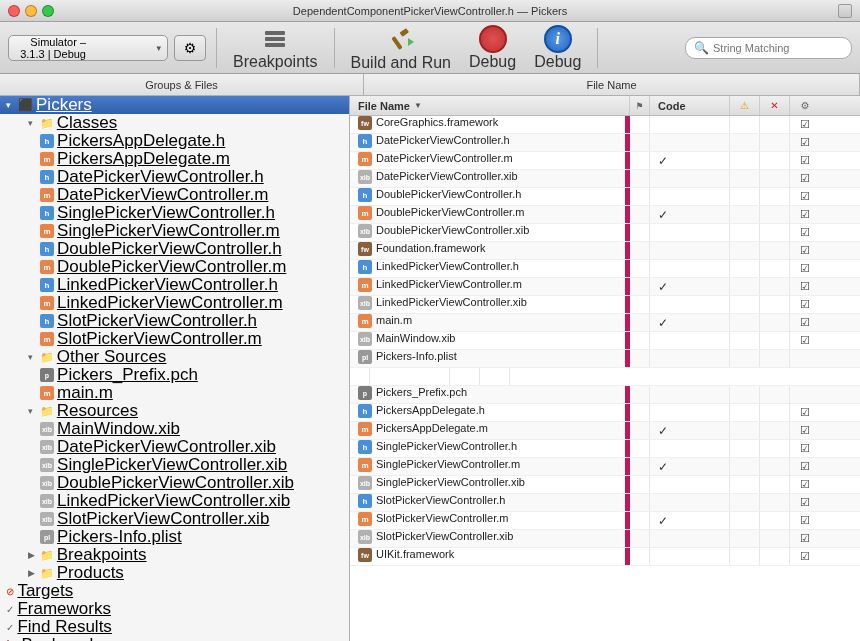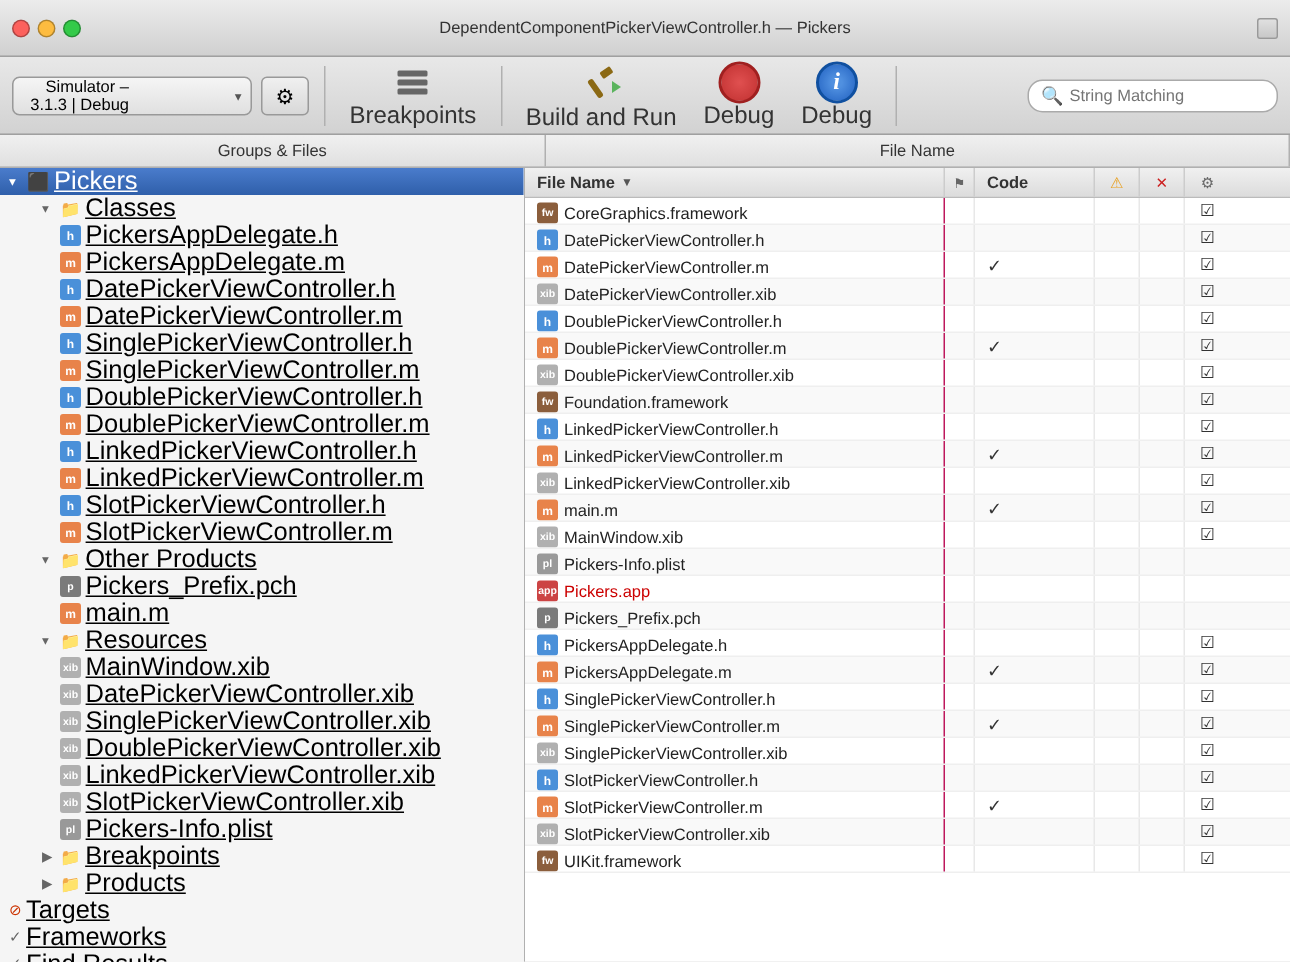--- a/index.html
+++ b/index.html
@@ -9,21 +9,21 @@
       background: #c8c8c8;
       width: 860px;
       height: 641px;
       overflow: hidden;
       user-select: none;
     }
 
     
     .titlebar {
       background: linear-gradient(to bottom, #ececec, #d0d0d0);
-      height: 38px;
+      height: 22px;
       display: flex;
       align-items: center;
       padding: 1px 8px;
       border-bottom: 1px solid #a0a0a0;
       position: relative;
     }
     .titlebar-buttons {
       display: flex;
       gap: 5px;
       align-items: center;
@@ -280,24 +280,24 @@
       border-bottom: 1px solid #efefef;
       cursor: pointer;
     }
     .file-row.alt { background: #f9f9f9; }
 
     .file-row-name {
       width: 280px;
       padding-left: 8px;
       font-size: 11px;
       color: #222;
-      border-right: 1px solid #be185d;
-      height: 100%;
-      display: flex;
-      align-items: flex-end;
+      border-right: 5px solid #be185d;
+      height: 100%;
+      display: flex;
+      align-items: flex-start;
       gap: 4px;
       overflow: hidden;
     }
     .file-row-name.red { color: #cc0000; }
     .file-row-flag {
       width: 20px;
       border-right: 1px solid #e8e8e8;
       height: 100%;
       display: flex;
       align-items: center;
@@ -537,21 +537,21 @@
       <span class="tree-label">SlotPickerViewController.h</span>
     </div>
     <div class="tree-item indent-3">
       <span class="fi-m">m</span>&nbsp;
       <span class="tree-label">SlotPickerViewController.m</span>
     </div>
 
     <div class="tree-item indent-2">
       <span class="disclosure">▾</span>
       <span>📁</span>&nbsp;
-      <span class="tree-label">Other Products</span>
+      <span class="tree-label">Other Sources</span>
     </div>
     <div class="tree-item indent-3">
       <span class="fi-pch">p</span>&nbsp;
       <span class="tree-label">Pickers_Prefix.pch</span>
     </div>
     <div class="tree-item indent-3">
       <span class="fi-m">m</span>&nbsp;
       <span class="tree-label">main.m</span>
     </div>
 
@@ -845,24 +845,20 @@
           <span>Pickers-Info.plist</span>
         </div>
         <div class="file-row-flag"></div>
         <div class="file-row-code"></div>
         <div class="file-row-warn"></div>
         <div class="file-row-err"></div>
         <div class="file-row-target"></div>
       </div>
 
       <div class="file-row">
-        <div class="file-row-name red">
-          <span class="fi-app">app</span>
-          <span>Pickers.app</span>
-        </div>
         <div class="file-row-flag"></div>
         <div class="file-row-code"></div>
         <div class="file-row-warn"></div>
         <div class="file-row-err"></div>
         <div class="file-row-target"></div>
       </div>
 
       <div class="file-row alt">
         <div class="file-row-name">
           <span class="fi-pch">p</span>

